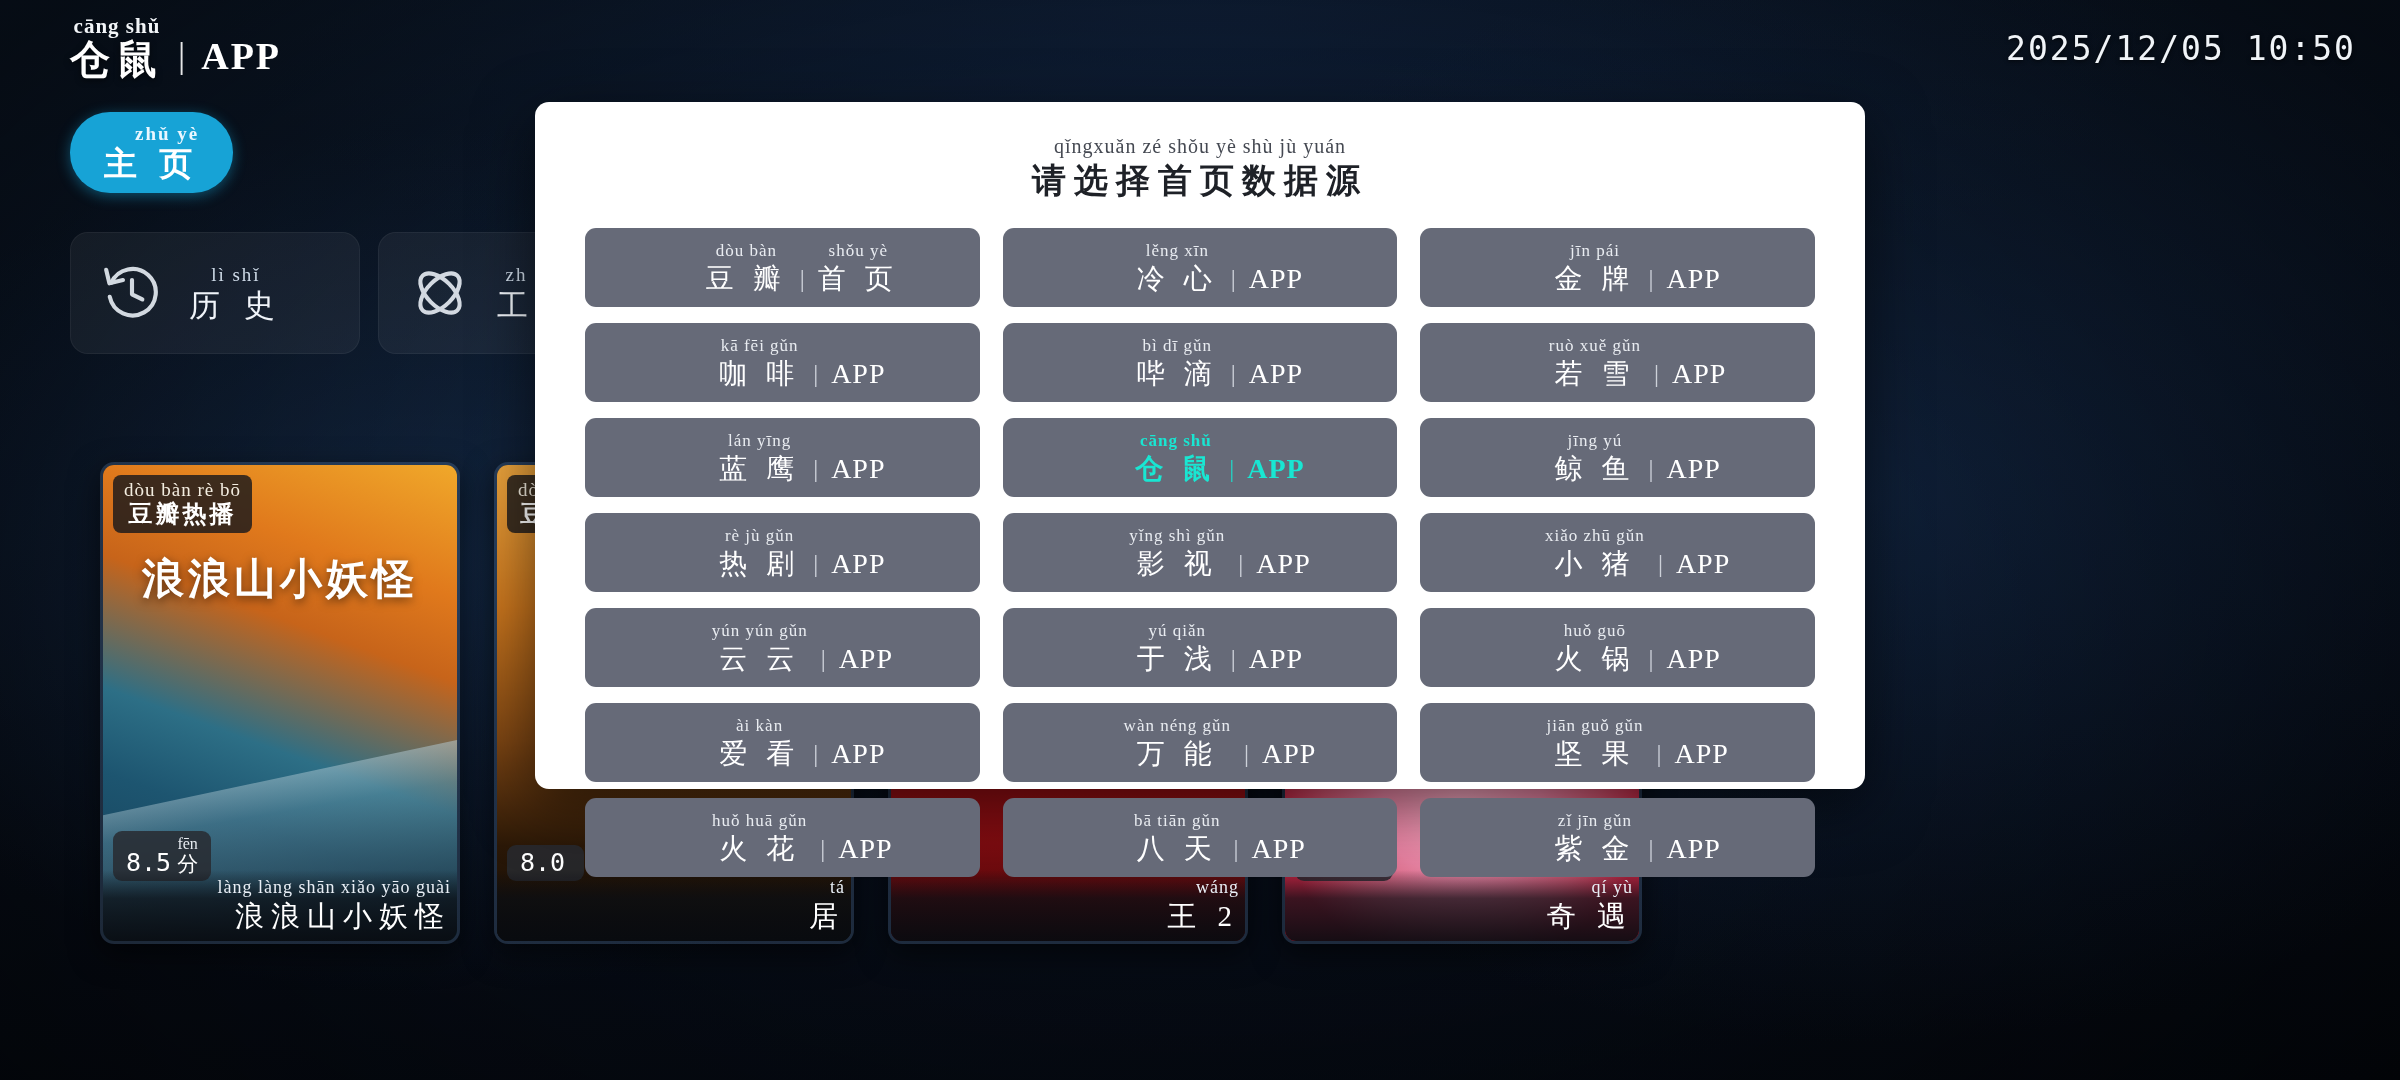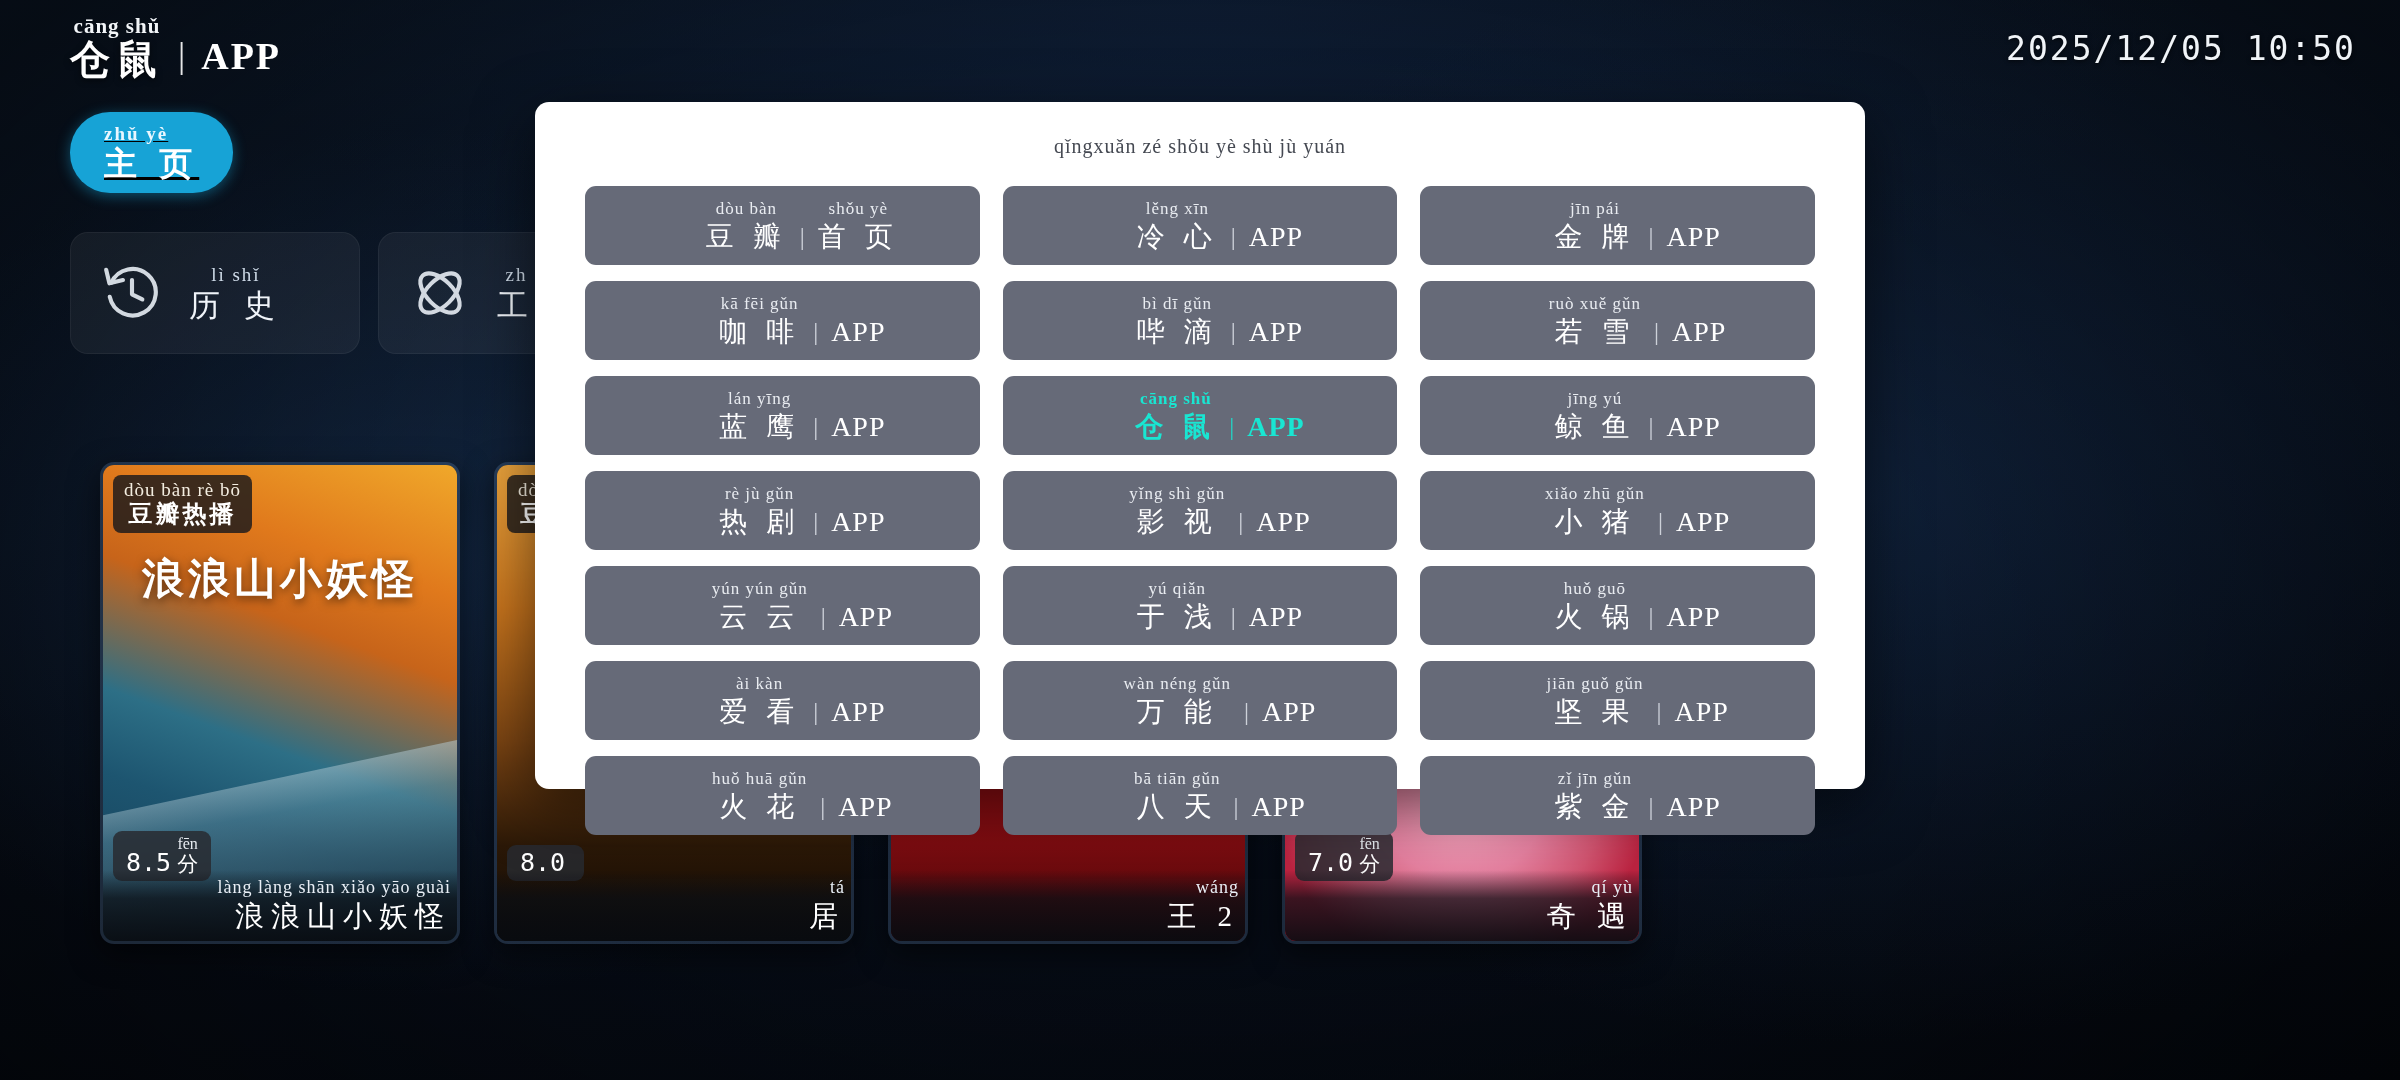--- a/index.html
+++ b/index.html
@@ -60,24 +60,23 @@
     text-shadow: 0 1px 4px rgba(0,0,0,0.7);
   }
 
   
   .navtabs {
     position: absolute; top: 112px; left: 70px;
     display: flex; align-items: center; gap: 22px;
     z-index: 4;
   }
   .navtab {
-    display: flex; flex-direction: column; align-items: flex-start;
+    display: flex; flex-direction: column; align-items: flex-end;
     padding: 12px 34px; border-radius: 40px;
     line-height: 1;
-    text-decoration: underline;
   }
   .navtab .py { font-size: 19px; letter-spacing: 2px; margin-bottom: 5px; color: #c4d2e2; }
   .navtab .han { font-size: 33px; letter-spacing: 7px; color: #e7eef6; font-weight: 500; }
   .navtab.active { background: #17a3d6; box-shadow: 0 3px 14px rgba(23,163,214,0.45); }
   .navtab.active .py { color: #eaf7ff; font-weight: 700; }
   .navtab.active .han { color: #ffffff; font-weight: 700; }
 
   
   .shortcuts {
     position: absolute; top: 232px; left: 70px;
@@ -320,20 +319,21 @@
         <span class="han">奇 遇</span>
       </div>
     </div>
 
   </div>
 
   <div class="overlay">
     <div class="modal">
       <div class="modal-title">
         <span class="py">qǐngxuǎn zé shǒu yè shù  jù yuán</span>
+        <span class="han">请选择首页数据源</span>
       </div>
       <div class="grid" id="source-grid">
           <div class="src-btn">
             <div class="src-inner">
               <span class="tok">
                 <span class="py">dòu bàn</span>
                 <span class="han">豆 瓣</span>
               </span>
               <span class="vbar">|</span>
               <span class="tok">

